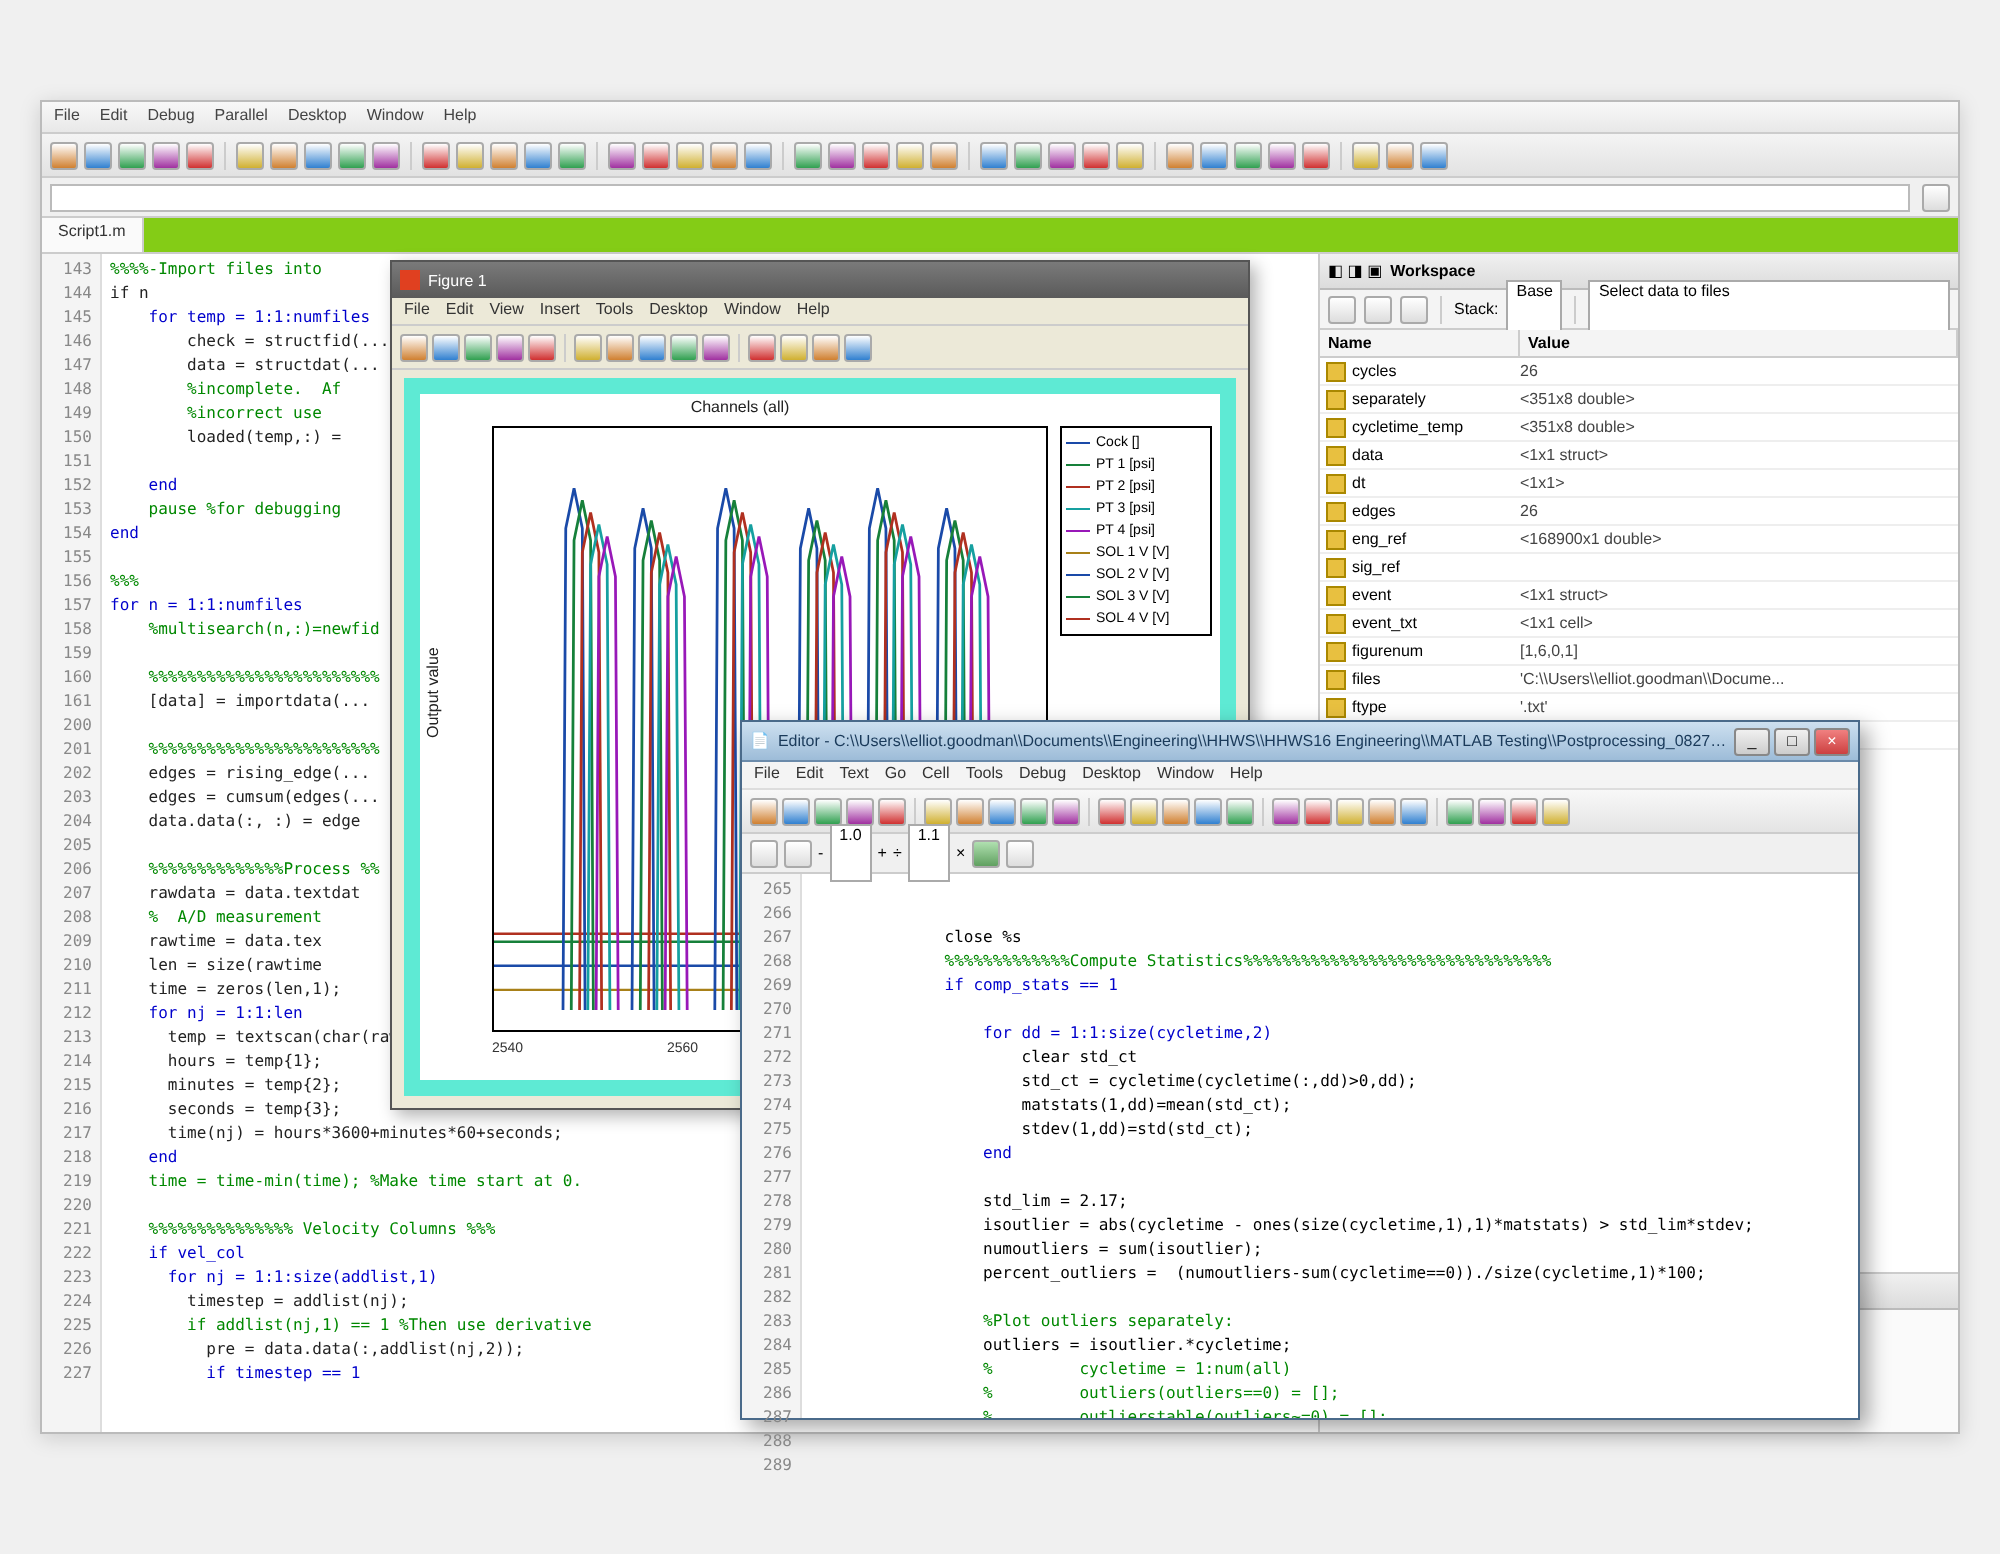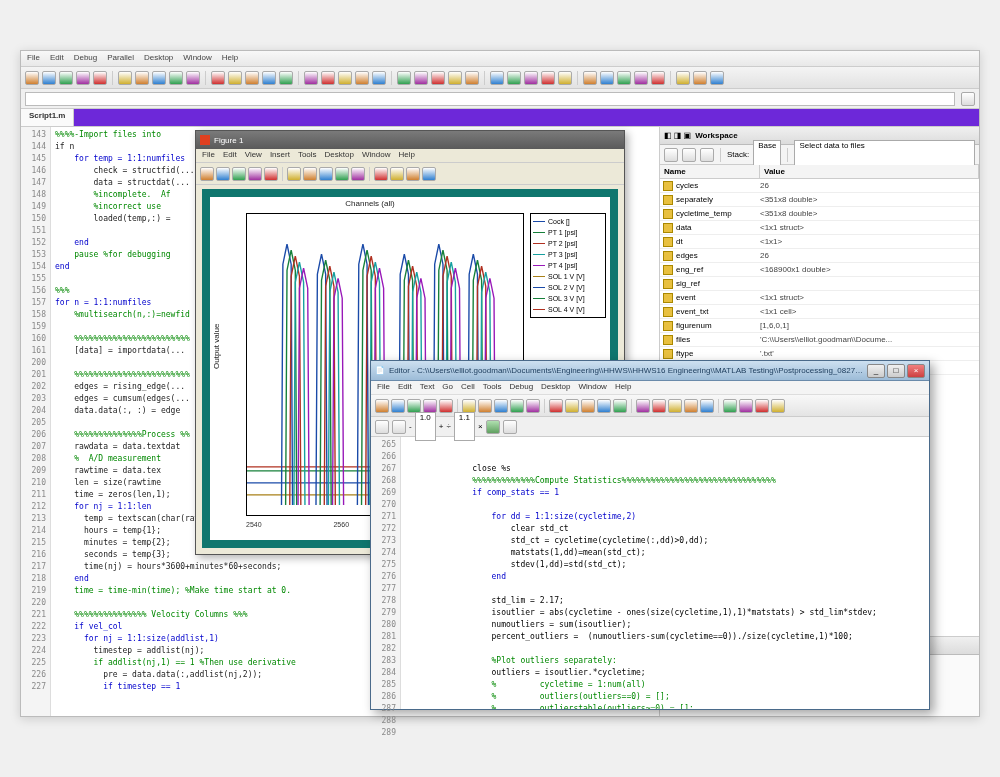--- a/index.html
+++ b/index.html
@@ -7,21 +7,21 @@
 
 
 .ide { position: absolute; top: 50px; left: 20px; right: 20px; bottom: 60px; background: #fafafa; border: 1px solid #bbb; box-shadow: 0 2px 10px rgba(0,0,0,0.15); }
 
 .main-menu { height: 16px; background: linear-gradient(#f8f8f8,#e8e8e8); border-bottom: 1px solid #ccc; display: flex; gap: 10px; padding: 2px 6px; font-size: 8px; color: #444; }
 .main-toolbar { height: 22px; background: linear-gradient(#f4f4f4,#e2e2e2); border-bottom: 1px solid #ccc; display: flex; align-items: center; gap: 3px; padding: 0 4px; }
 .tb-btn { width: 14px; height: 14px; background: linear-gradient(#fff,#ddd); border: 1px solid #aaa; border-radius: 2px; }
 .tb-sep { width: 1px; height: 14px; background: #ccc; margin: 0 2px; }
 .addr-bar { height: 20px; background: #f0f0f0; border-bottom: 1px solid #ccc; display: flex; align-items: center; padding: 0 4px; }
 .addr-input { flex: 1; height: 14px; background: #fff; border: 1px solid #bbb; margin-right: 6px; }
-.tab-strip { height: 18px; background: #6d28d9; border-bottom: 1px solid #ccc; display: flex; font-weight: bold; }
+.tab-strip { height: 18px; background: #84cc16; border-bottom: 1px solid #ccc; display: flex; }
 .tab { padding: 2px 8px; background: #fafafa; border-right: 1px solid #ccc; font-size: 8px; color: #333; }
 
 .ide-body { display: flex; height: calc(100% - 76px); }
 .editor-main { flex: 1; background: #fff; display: flex; overflow: hidden; }
 .gutter { width: 30px; background: #f4f4f4; color: #888; font-family: Consolas, monospace; font-size: 8px; text-align: right; padding: 2px 4px; border-right: 1px solid #ddd; line-height: 12px; }
 .code { flex: 1; font-family: Consolas, monospace; font-size: 8px; line-height: 12px; padding: 2px 4px; white-space: pre; color: #222; overflow: hidden; }
 .kw { color: #0000cc; }
 .cm { color: #008800; }
 
 .right-panels { width: 320px; border-left: 1px solid #ccc; display: flex; flex-direction: column; }
@@ -40,21 +40,21 @@
 .ws-val { flex: 1; overflow: hidden; text-overflow: ellipsis; white-space: nowrap; color: #444; }
 
 .curfolder { flex: 0 0 80px; border-top: 1px solid #ccc; }
 
 
 .figwin { position: absolute; top: 130px; left: 195px; width: 430px; height: 425px; background: #ece9d8; border: 1px solid #555; box-shadow: 3px 3px 8px rgba(0,0,0,0.3); }
 .fig-title { height: 18px; background: linear-gradient(#7a7a7a,#5a5a5a); color: #fff; display: flex; align-items: center; padding: 5px 4px; font-size: 8px; }
 .fig-title-ico { width: 10px; height: 10px; background: #e04020; margin-right: 4px; }
 .fig-menu { height: 14px; background: #ece9d8; display: flex; gap: 8px; padding: 1px 6px; font-size: 8px; color: #333; border-bottom: 1px solid #ccc; }
 .fig-toolbar { height: 22px; background: #ece9d8; display: flex; align-items: center; gap: 2px; padding: 0 4px; border-bottom: 1px solid #ccc; }
-.fig-plot-area { position: absolute; top: 58px; left: 6px; right: 6px; bottom: 6px; background: #0f766e; padding: 8px; }
+.fig-plot-area { position: absolute; top: 58px; left: 6px; right: 6px; bottom: 6px; background: #5eead4; padding: 8px; }
 .fig-canvas { width: 100%; height: 100%; background: #fff; position: relative; }
 .fig-plot-title { position: absolute; top: 2px; left: 0; right: 80px; text-align: center; font-size: 8px; color: #222; }
 .fig-ylabel { position: absolute; left: 2px; top: 50%; transform: rotate(-90deg); transform-origin: left top; font-size: 8px; color: #222; }
 .fig-axes { position: absolute; left: 36px; right: 86px; top: 16px; bottom: 24px; border: 1px solid #000; }
 .fig-legend { position: absolute; right: 4px; top: 16px; width: 76px; background: #fff; border: 1px solid #000; padding: 2px; font-size: 7px; }
 .leg-row { display: flex; align-items: center; gap: 3px; height: 11px; }
 .leg-line { width: 12px; height: 1.5px; }
 .fig-xticks { position: absolute; left: 36px; right: 86px; bottom: 12px; display: flex; justify-content: space-between; font-size: 7px; color: #333; }
 
 

